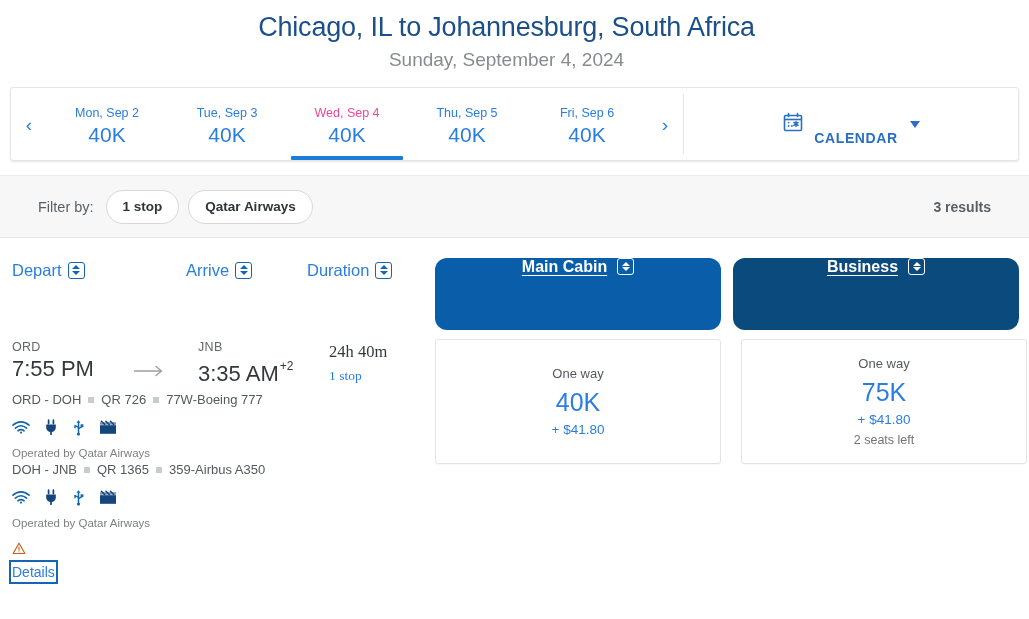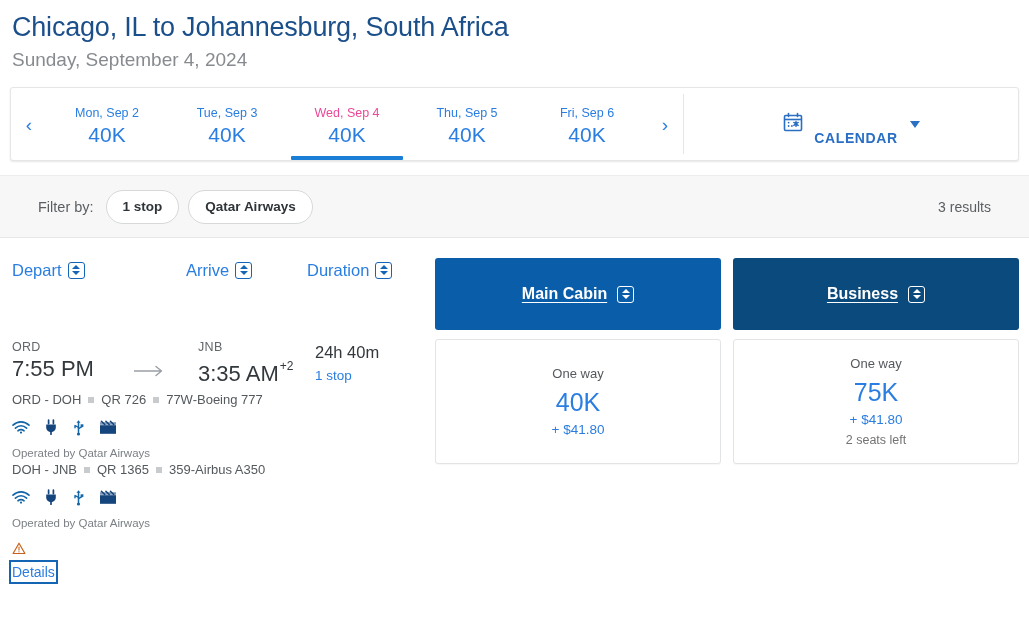--- a/index.html
+++ b/index.html
@@ -5,21 +5,21 @@
   * { box-sizing: border-box; margin: 0; padding: 0; }
   html, body {
     width: 1029px; height: 619px;
     background: #ffffff;
     font-family: "Liberation Sans", sans-serif;
     overflow: hidden;
   }
   .page { position: relative; width: 1029px; height: 619px; background:#fff; }
 
   
-  .hdr { padding: 10px 28px 0 12px; }
+  .hdr { padding: 10px 28px 0 12px; text-align: center; }
   .hdr-title {
     font-size: 27px; font-weight: 400; color: #1b4f8a;
     letter-spacing: -0.2px; line-height: 34px;
   }
   .hdr-sub {
     font-size: 19px; color: #878b8f; font-weight: 400;
     line-height: 26px; margin-top: 3px;
   }
 
   
@@ -81,21 +81,21 @@
     display: flex; align-items: center;
     padding: 0 38px;
   }
   .filter-label { font-size: 14.5px; color: #5a5f63; margin-right: 12px; }
   .pill {
     border: 1px solid #d6d8da; background: #fff; border-radius: 20px;
     height: 34px; padding: 0 16px; display: inline-flex; align-items: center;
     font-size: 13.5px; font-weight: bold; color: #2f3438;
     margin-right: 9px; cursor: pointer;
   }
-  .results { margin-left: auto; font-size: 14px; color: #5a5f63; }
+  .results { margin-left: auto; font-size: 14px; color: #5a5f63; font-weight: bold; }
 
   
   .cols {
     position: relative; height: 77px; margin-top: 20px;
     display: flex; align-items: flex-start; padding-left: 35px;
   }
   .sortrow {
     position: absolute; left: 12px; top: 12px; right: 0;
     display: flex; align-items: center;
   }
@@ -114,22 +114,22 @@
   .sortbox .dn {
     border-left: 4.5px solid transparent; border-right: 4.5px solid transparent;
     border-top: 4.5px solid #1565b5;
   }
   .sort-depart { position:absolute; left: 0; }
   .sort-arrive { position:absolute; left: 174px; }
   .sort-duration { position:absolute; left: 295px; }
 
   .cabin-tabs { position: absolute; left: 435px; top: 0; display: flex; gap: 12px; }
   .cabin {
-    width: 286px; height: 72px; border-radius: 3px;
-    display: flex; align-items: center; justify-content: center; gap: 10px;
+    width: 286px; height: 72px; border-radius: 12px;
+    display: flex; justify-content: center; gap: 10px;
     cursor: pointer;
   }
   .cabin .name {
     color: #fff; font-size: 16px; font-weight: bold; text-decoration: underline;
     text-underline-offset: 3px;
   }
   .cabin .sortbox { border-color: #fff; background: transparent; }
   .cabin .sortbox .up { border-bottom-color: #fff; }
   .cabin .sortbox .dn { border-top-color: #fff; }
   .cabin.main { background: #0a5ea9; }
@@ -148,21 +148,21 @@
   .t-arr { position: absolute; left: 186px; top: 0; }
   .t-arr .time { position: relative; display: inline-block; }
   .sup {
     font-size: 12px; color: #33383c; vertical-align: super;
     position: relative; top: -3px; left: 1px;
   }
   .arrow {
     position: absolute; left: 122px; top: 24px;
     width: 30px; height: 12px; color: #9aa0a5;
   }
-  .dur { position: absolute; left: 303px; top: 2px; }
+  .dur { position: absolute; left: 317px; top: 2px; font-family: Liberation Serif, serif; }
   .dur-main { font-size: 16.5px; color: #33383c; line-height: 22px; }
   .dur-stops { font-size: 13.5px; color: #2a7de1; line-height: 19px; margin-top: 3px; cursor:pointer; }
 
   .leg { margin-top: 0; }
   .leg-route {
     font-size: 13px; color: #54595d; line-height: 18px;
     display: flex; align-items: center; gap: 7px;
   }
   .dotsq { width: 6px; height: 6px; background: #c8cbce; display: inline-block; }
   .amen { display: flex; align-items: center; gap: 14px; margin-top: 9px; height: 18px; }
@@ -173,21 +173,21 @@
     display: flex; align-items: center; gap: 5px;
     font-size: 13px; color: #c8621a; margin-top: 11px; line-height: 18px;
   }
   .details {
     display: inline-block; margin-top: 3px;
     font-size: 14px; color: #2a7de1; line-height: 18px;
     outline: 2px solid #1565b5; outline-offset: 1px; cursor: pointer;
   }
 
   
-  .cards { position: absolute; left: 435px; top: 0; display: flex; gap: 12px; }
+  .cards { position: absolute; left: 435px; top: 0; display: flex; gap: 20px; }
   .card {
     width: 286px; height: 125px; border: 1px solid #e2e4e6; border-radius: 3px;
     background: #fff; display: flex; flex-direction: column;
     align-items: center; justify-content: center; cursor: pointer;
     box-shadow: 0 1px 1px rgba(0,0,0,.03);
   }
   .card .oneway { font-size: 13px; color: #55595d; line-height: 18px; }
   .card .miles { font-size: 25px; color: #2a7de1; line-height: 32px; margin-top: 3px; }
   .card .fee { font-size: 13.5px; color: #2a7de1; line-height: 19px; margin-top: 2px; }
   .card .seats { font-size: 12.5px; color: #737373; line-height: 18px; margin-top: 2px; }

